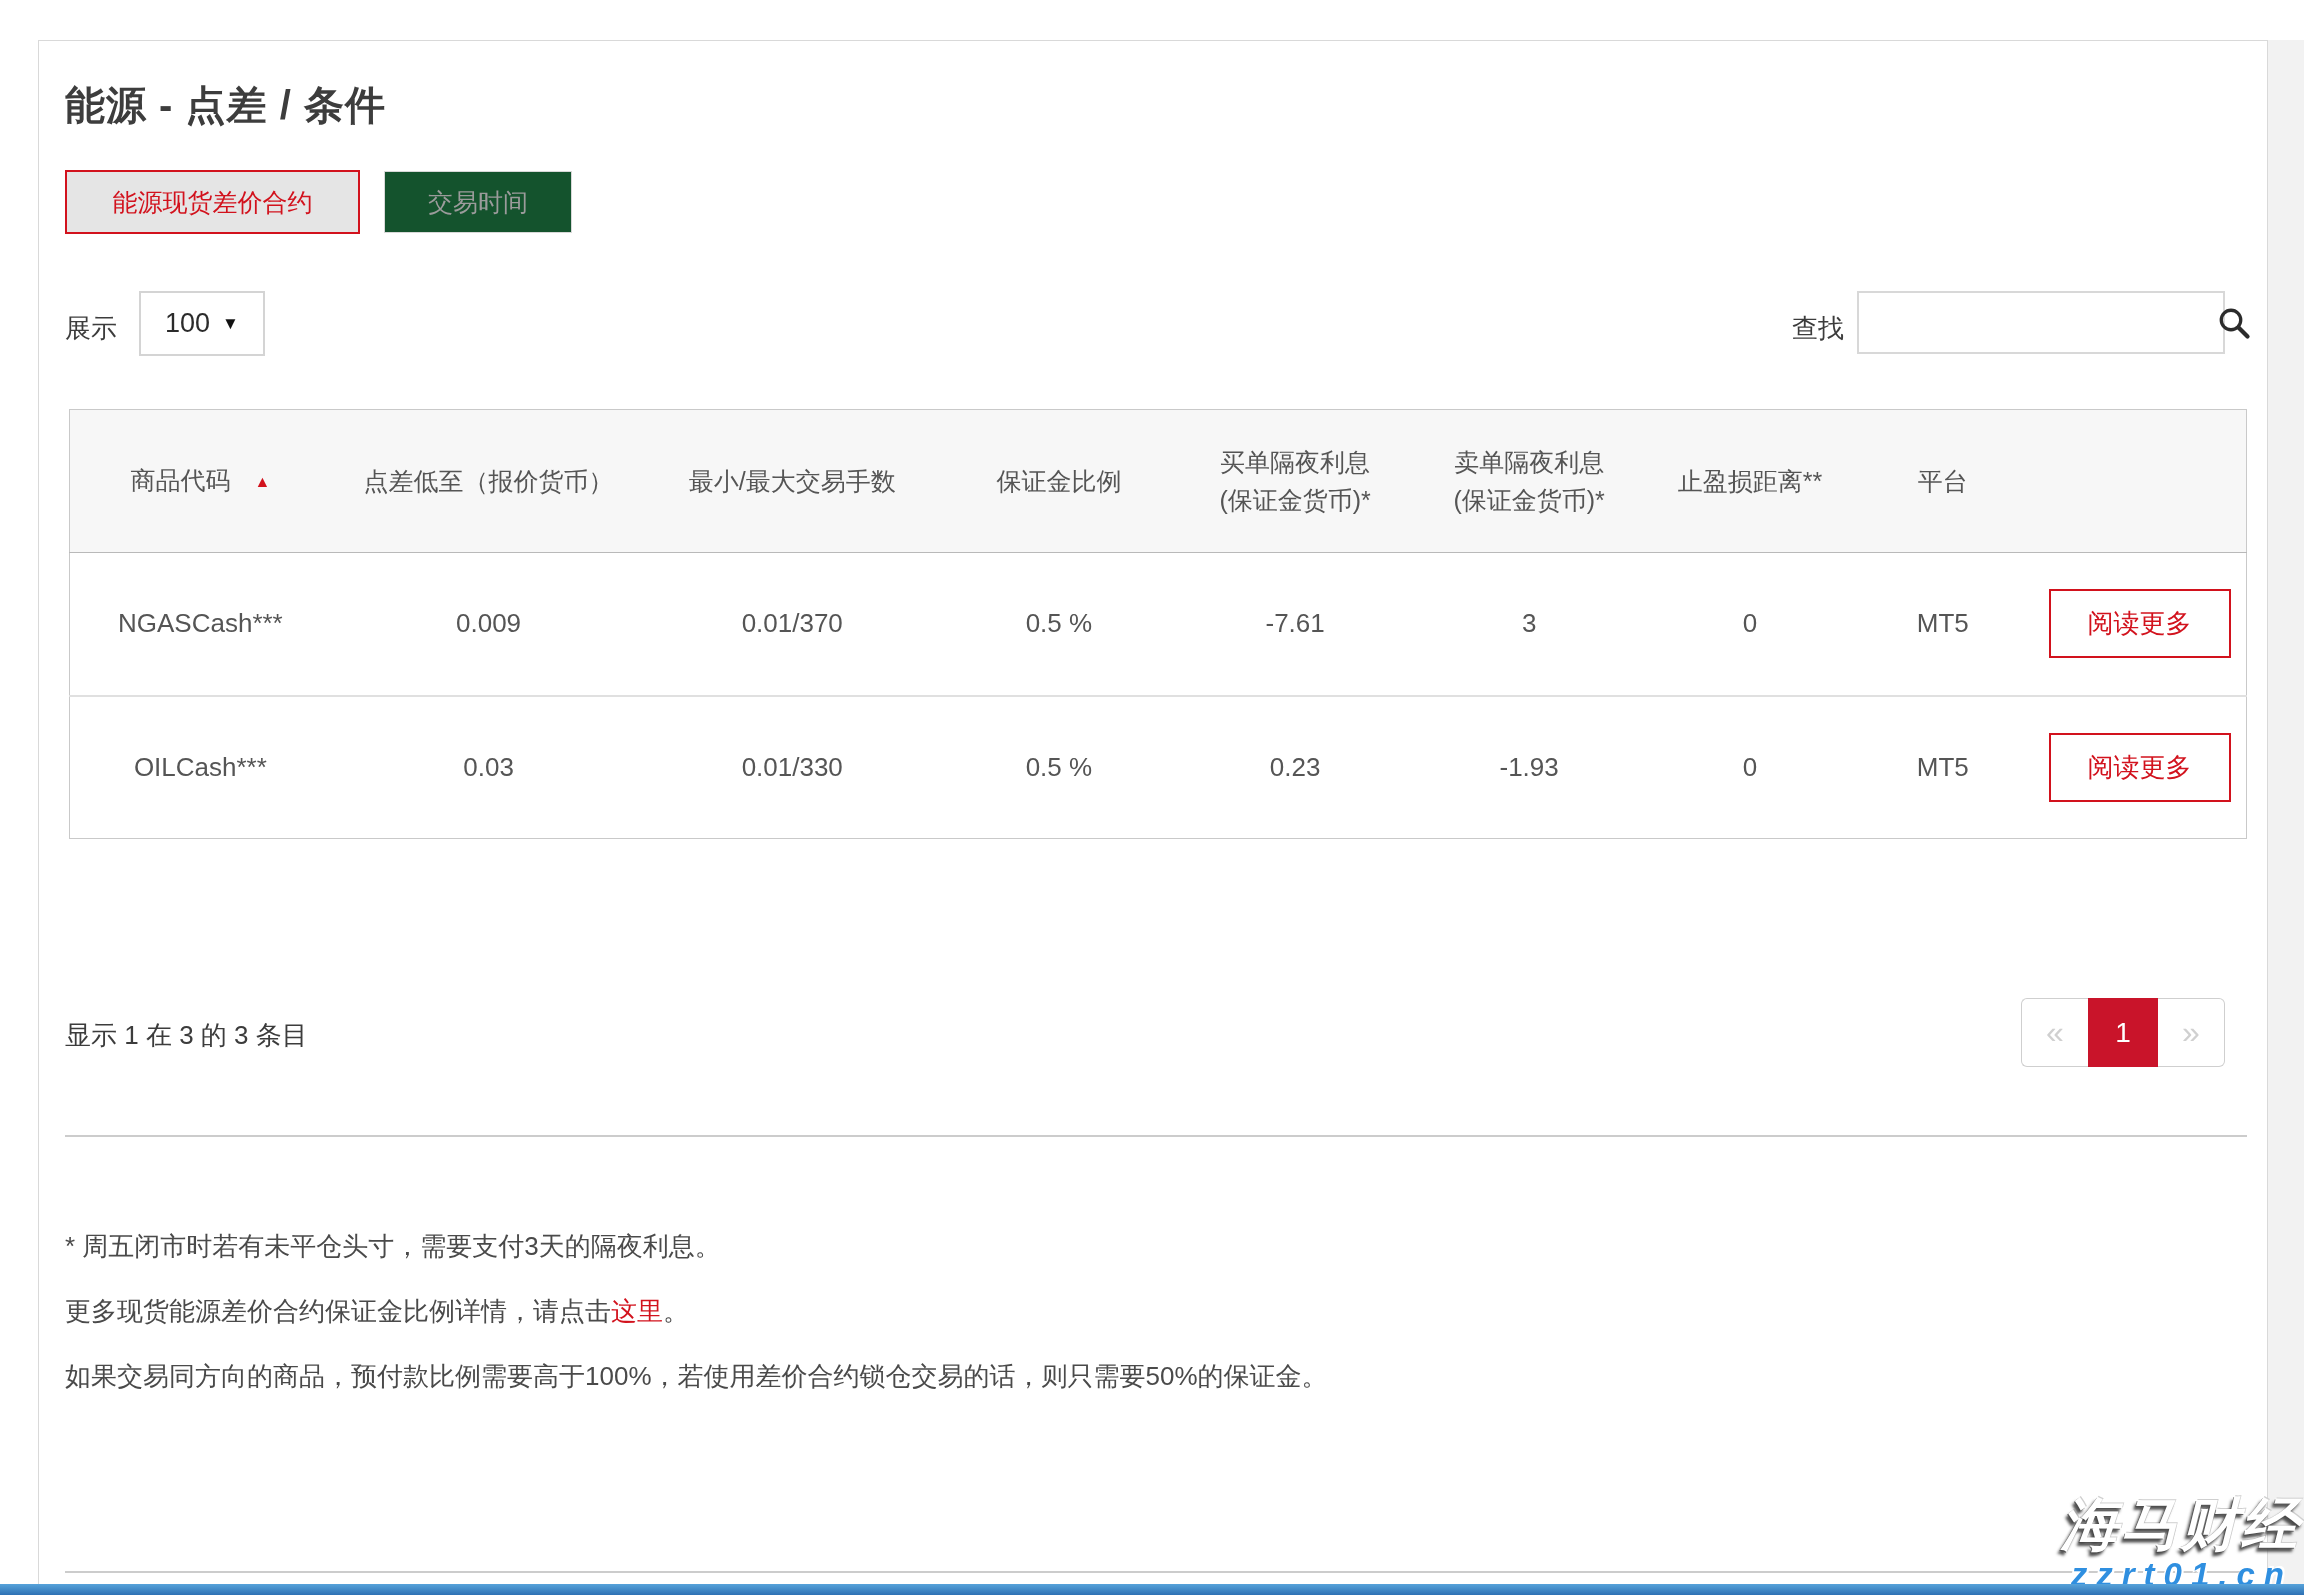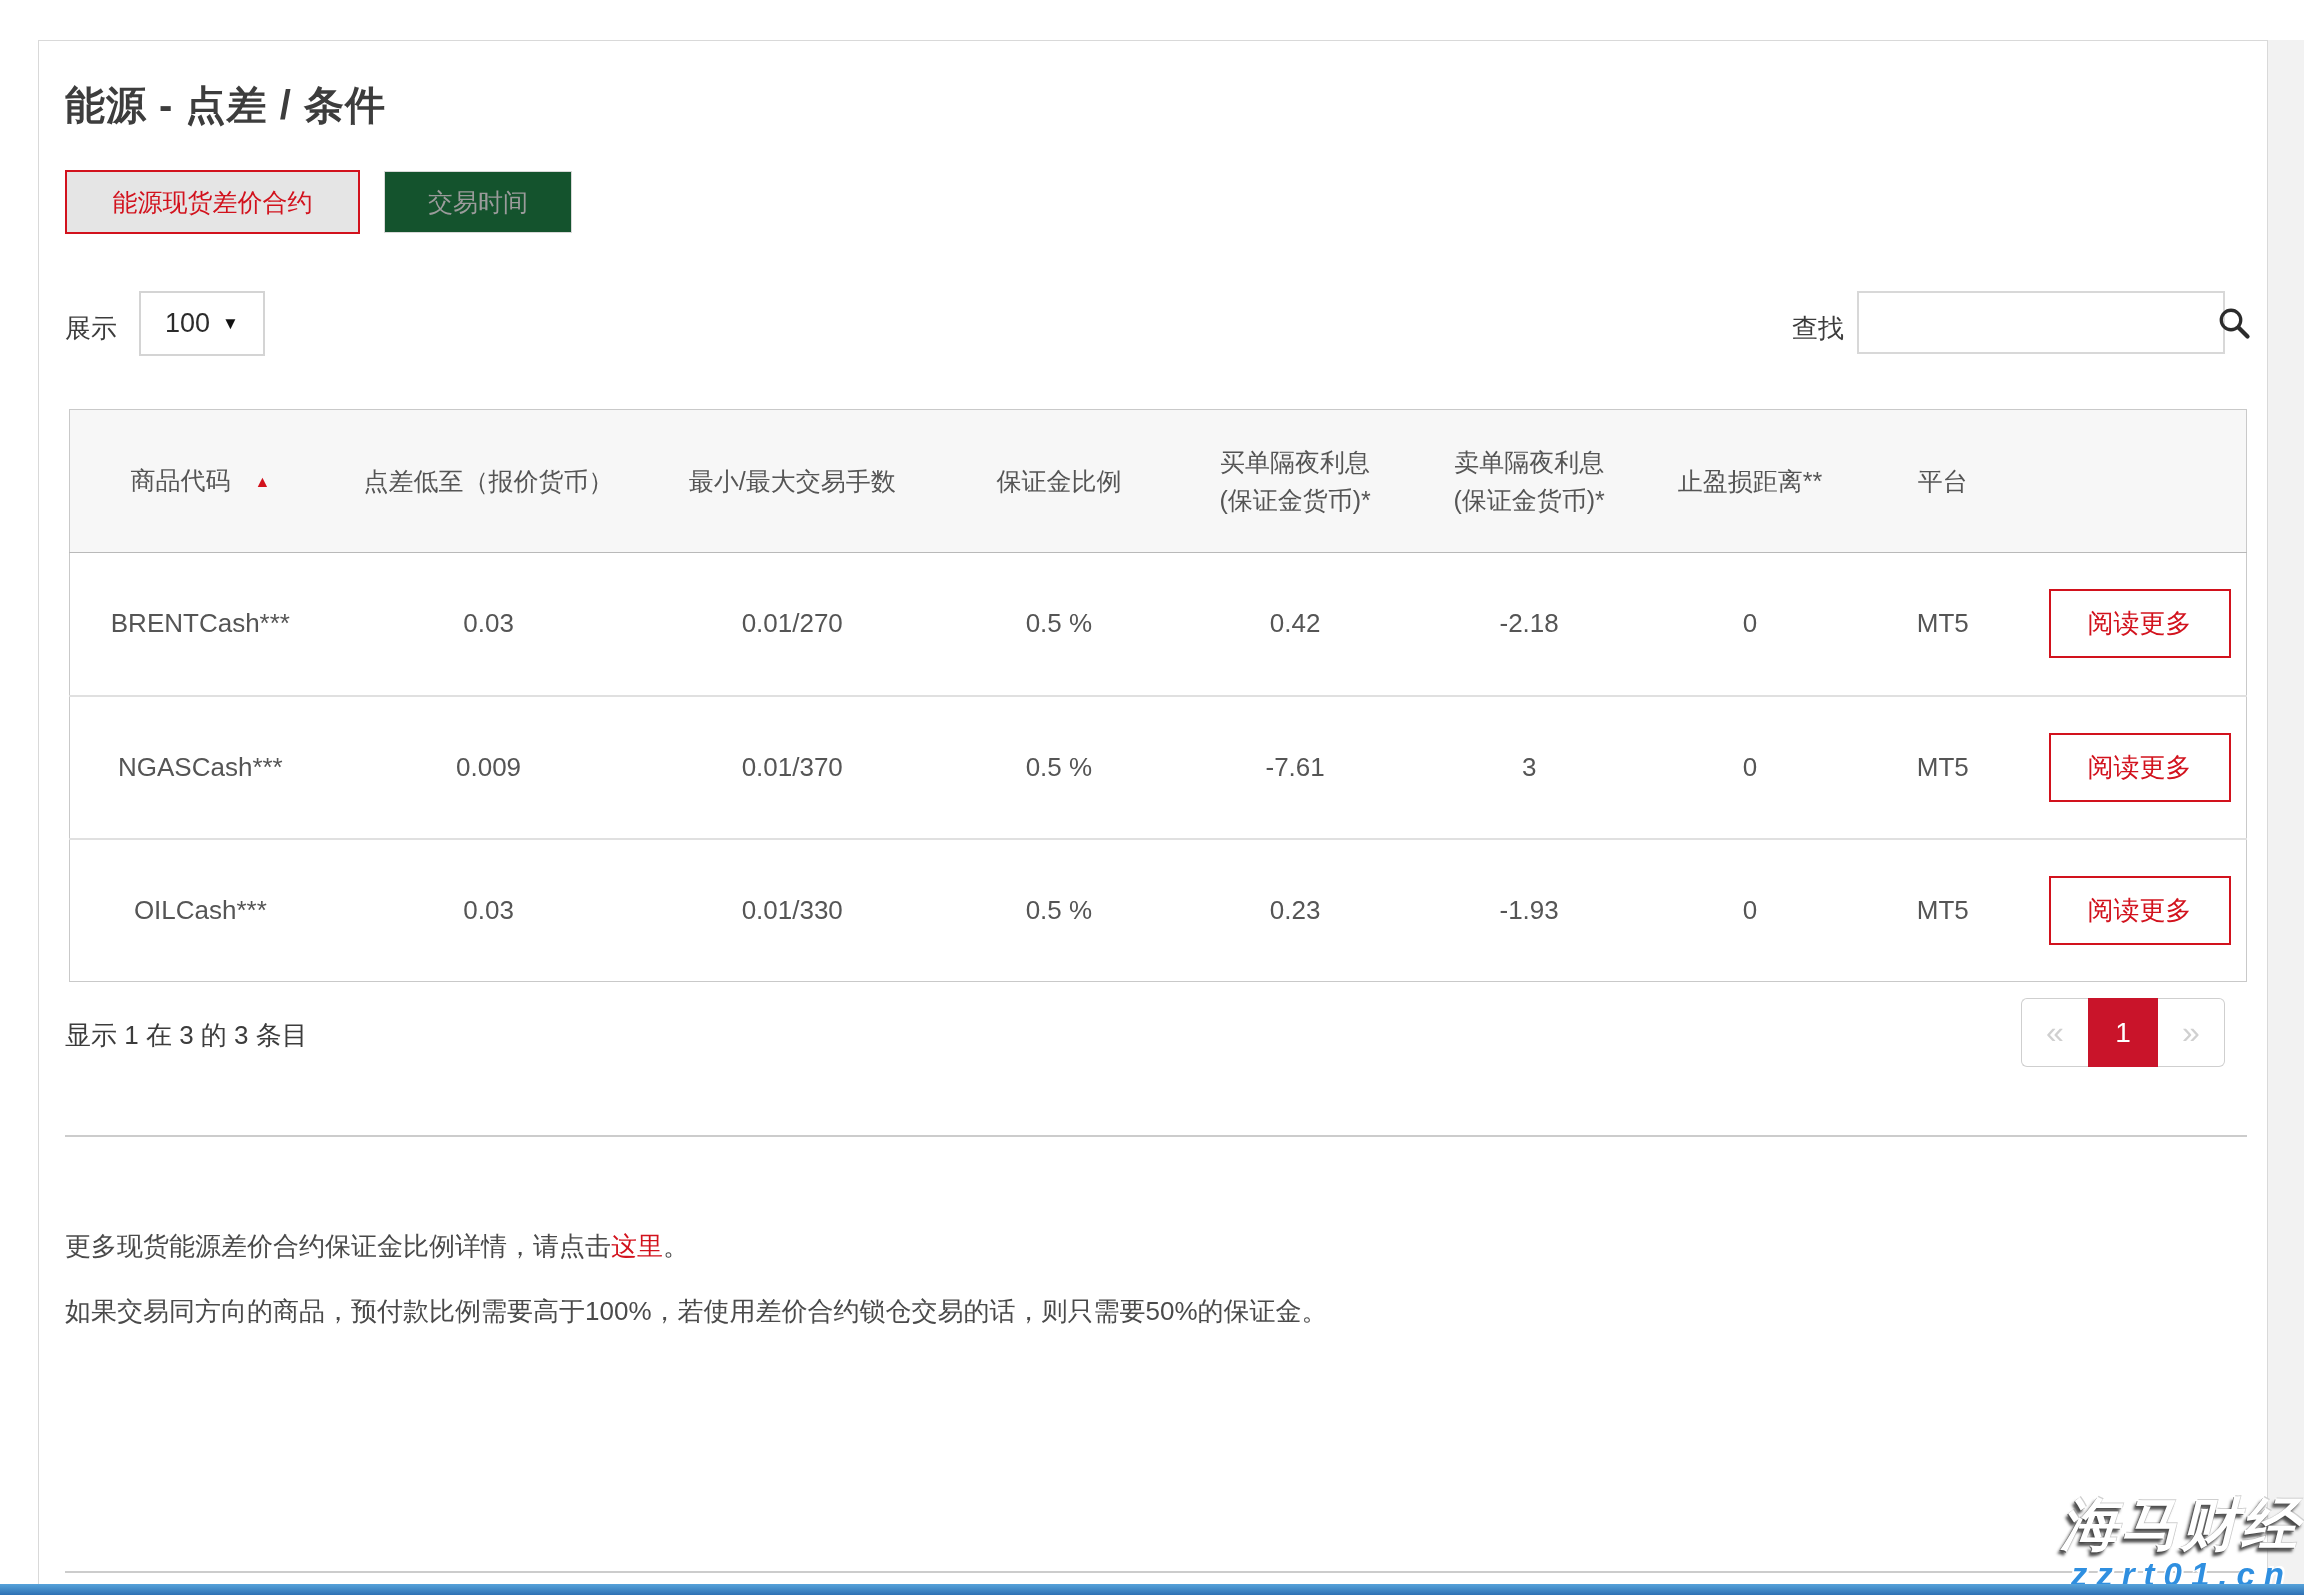--- a/index.html
+++ b/index.html
@@ -161,31 +161,20 @@
         <span>卖单隔夜利息</span><br>
         <span>(保证金货币)*</span>
       </th>
       <th>止盈损距离**</th>
       <th>平台</th>
       <th></th>
     </tr>
   </thead>
   <tbody>
     <tr class="row">
-      <td class="col-code">BRENTCash***</td>
-      <td>0.03</td>
-      <td>0.01/270</td>
-      <td>0.5 %</td>
-      <td>0.42</td>
-      <td>-2.18</td>
-      <td>0</td>
-      <td>MT5</td>
-      <td><span class="read-more">阅读更多</span></td>
-    </tr>
-    <tr class="row">
       <td class="col-code">NGASCash***</td>
       <td>0.009</td>
       <td>0.01/370</td>
       <td>0.5 %</td>
       <td>-7.61</td>
       <td>3</td>
       <td>0</td>
       <td>MT5</td>
       <td><span class="read-more">阅读更多</span></td>
     </tr>
@@ -213,20 +202,21 @@
     <span>1</span>
   </div>
   <div class="page-cell page-next">
     <span>»</span>
   </div>
 </div>
 
 <div class="divider divider-top"></div>
 
 <div class="notes">
+  <p>* 周五闭市时若有未平仓头寸，需要支付3天的隔夜利息。</p>
   <p>
     <span>更多现货能源差价合约保证金比例详情，请点击</span><span class="note-link">这里</span><span>。</span>
   </p>
   <p>如果交易同方向的商品，预付款比例需要高于100%，若使用差价合约锁仓交易的话，则只需要50%的保证金。</p>
 </div>
 
 <div class="divider divider-bottom"></div>
 
 <div class="wm-brand">海马财经</div>
 <div class="wm-site">zzrt01.cn</div>

